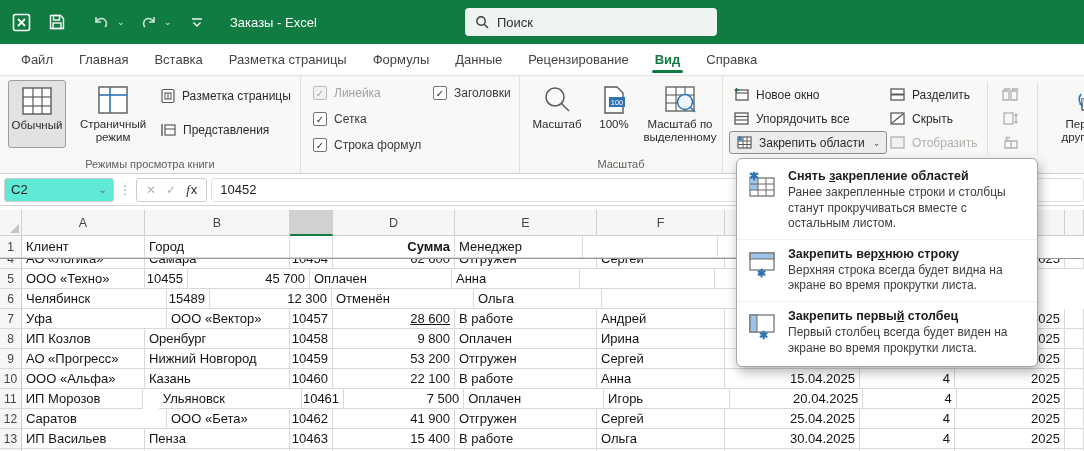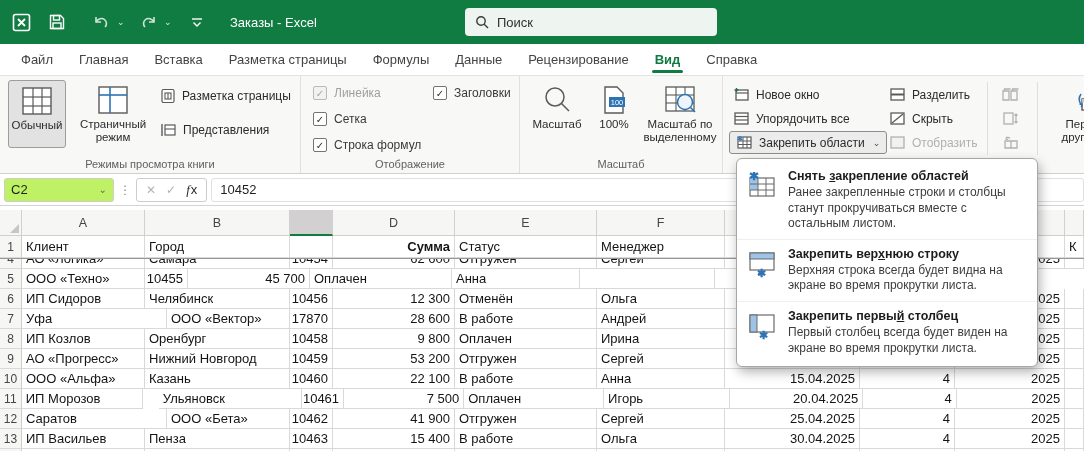--- a/index.html
+++ b/index.html
@@ -38,21 +38,21 @@
   .chevdown { font-size:9px; color:#4f4d4b; margin-left:2px; }
   .checkrow { display:flex; align-items:center; gap:7px; height:26px; font-size:12px; color:#3a3a3a; }
   .checkrow.disabled { color:#a19f9d; }
   .cbox { width:14px; height:14px; border:1px solid #767472; border-radius:2px; background:#fff;
           display:flex; align-items:center; justify-content:center; font-size:10px; color:#2f2d2b; }
   .checkrow.disabled .cbox { border-color:#bcbab8; background:#f3f2f1; color:#a8a6a4; }
   .vdivider { position:absolute; top:6px; bottom:18px; width:1px; background:#e0dedc; }
 
   
   .fbar { height:32px; background:#fff; border-bottom:1px solid #d6d4d2; display:flex; align-items:center; padding-left:4px; }
-  .namebox { width:110px; height:24px; border:1px solid #cfcdcb; border-radius:3px; background:#bef264;
+  .namebox { width:110px; height:24px; border:1px solid #cfcdcb; border-radius:3px; background:#5eead4;
              display:flex; align-items:center; padding:0 6px; font-size:13px; color:#1f1f1f; }
   .namebox .nb-label { flex:1; }
   .namebox .chev { font-size:10px; color:#6a6a6a; }
   .fdots { color:#8a8a8a; font-size:12px; padding:0 5px; }
   .fxbox { height:24px; border:1px solid #cfcdcb; border-radius:3px; background:#fff; display:flex;
            align-items:center; gap:10px; padding:0 9px; }
   .fxbox .gx { color:#b6b4b2; font-size:12px; }
   .fxbox .fx { color:#2b2b2b; font-size:13px; }
   .fxbox .fx i { font-family:"Liberation Serif", serif; font-style:italic; margin-right:1px; }
   .finput { flex:1; height:24px; border:1px solid #e2e0de; border-left:1px solid #e2e0de; border-radius:3px;
@@ -210,21 +210,20 @@
           <span class="cbox">✓</span>
           <span>Строка формул</span>
         </div>
       </div>
     <div style="position:absolute; left:132px; top:4px;">
         <div class="checkrow">
           <span class="cbox">✓</span>
           <span>Заголовки</span>
         </div>
       </div>
-    <div class="rgroup-label">Отображение</div>
   </div>
 
   <div class="rgroup" style="width:203px">
     <div class="bigbtn" style="left:6px; top:4px; width:62px; height:68px;">
       <span>
         <svg width="30" height="30" viewBox="0 0 30 30">
             <circle cx="13" cy="12" r="9" fill="none" stroke="#5a5a5a" stroke-width="1.5"></circle>
             <line x1="19.5" y1="18.5" x2="27" y2="26" stroke="#5a5a5a" stroke-width="1.5"></line>
           </svg>
       </span>
@@ -394,21 +393,20 @@
         <div class="chdr" style="width: 19px;"></div>
       </div>
     </div>
   <div id="sheetrows">
       <div class="srow freezeline">
         <div class="rhdr" style="width: 22px; height: 22px;">1</div>
         <div class="cell" style="width: 123px; height: 22px;">Клиент</div>
         <div class="cell" style="width: 145px; height: 22px;">Город</div>
         <div class="cell num" style="width: 43px; height: 22px;"></div>
         <div class="cell num" style="width: 122px; height: 22px; font-weight: bold;">Сумма</div>
-        <div class="cell" style="width: 142px; height: 22px;">Статус</div>
         <div class="cell" style="width: 128px; height: 22px;">Менеджер</div>
         <div class="cell num" style="width: 135px; height: 22px;"></div>
         <div class="cell num" style="width: 95px; height: 22px;"></div>
         <div class="cell num" style="width: 110px; height: 22px;"></div>
         <div class="cell" style="width: 19px; height: 22px;">К</div>
       </div>
       <div class="cliprow" style="height: 10px;">
         <div class="srow" style="margin-top: -10px;">
           <div class="rhdr" style="width: 22px; height: 20px;">4</div>
           <div class="cell" style="width: 123px; height: 20px;">АО «Логика»</div>
@@ -430,37 +428,36 @@
         <div class="cell num" style="width: 122px; height: 20px;">45 700</div>
         <div class="cell" style="width: 142px; height: 20px;">Оплачен</div>
         <div class="cell" style="width: 128px; height: 20px;">Анна</div>
         <div class="cell num" style="width: 135px; height: 20px;"></div>
         <div class="cell num" style="width: 95px; height: 20px;"></div>
         <div class="cell num" style="width: 110px; height: 20px;">2025</div>
         <div class="cell" style="width: 19px; height: 20px;"></div>
       </div>
       <div class="srow">
         <div class="rhdr" style="width: 22px; height: 20px;">6</div>
-        <div class="cell" style="width: 123px; height: 20px;">ИП Сидоров</div>
         <div class="cell" style="width: 145px; height: 20px;">Челябинск</div>
-        <div class="cell num" style="width: 43px; height: 20px;">10456</div>
+        <div class="cell num" style="width: 43px; height: 20px;">15489</div>
         <div class="cell num" style="width: 122px; height: 20px;">12 300</div>
         <div class="cell" style="width: 142px; height: 20px;">Отменён</div>
         <div class="cell" style="width: 128px; height: 20px;">Ольга</div>
         <div class="cell num" style="width: 135px; height: 20px;"></div>
         <div class="cell num" style="width: 95px; height: 20px;"></div>
         <div class="cell num" style="width: 110px; height: 20px;">2025</div>
         <div class="cell" style="width: 19px; height: 20px;"></div>
       </div>
       <div class="srow">
         <div class="rhdr" style="width: 22px; height: 20px;">7</div>
         <div class="cell" style="width: 145px; height: 20px;">Уфа</div>
         <div class="cell" style="width: 123px; height: 20px;">ООО «Вектор»</div>
-        <div class="cell num" style="width: 43px; height: 20px;">17870</div>
-        <div class="cell num" style="width: 122px; height: 20px;">28 600</div>
+        <div class="cell num" style="width: 43px; height: 20px;">10457</div>
+        <div class="cell num" style="width: 122px; height: 20px; text-decoration: underline;">28 600</div>
         <div class="cell" style="width: 142px; height: 20px;">В работе</div>
         <div class="cell" style="width: 128px; height: 20px;">Андрей</div>
         <div class="cell num" style="width: 135px; height: 20px;"></div>
         <div class="cell num" style="width: 95px; height: 20px;"></div>
         <div class="cell num" style="width: 110px; height: 20px;">2025</div>
         <div class="cell" style="width: 19px; height: 20px;"></div>
       </div>
       <div class="srow">
         <div class="rhdr" style="width: 22px; height: 20px;">8</div>
         <div class="cell" style="width: 123px; height: 20px;">ИП Козлов</div>

